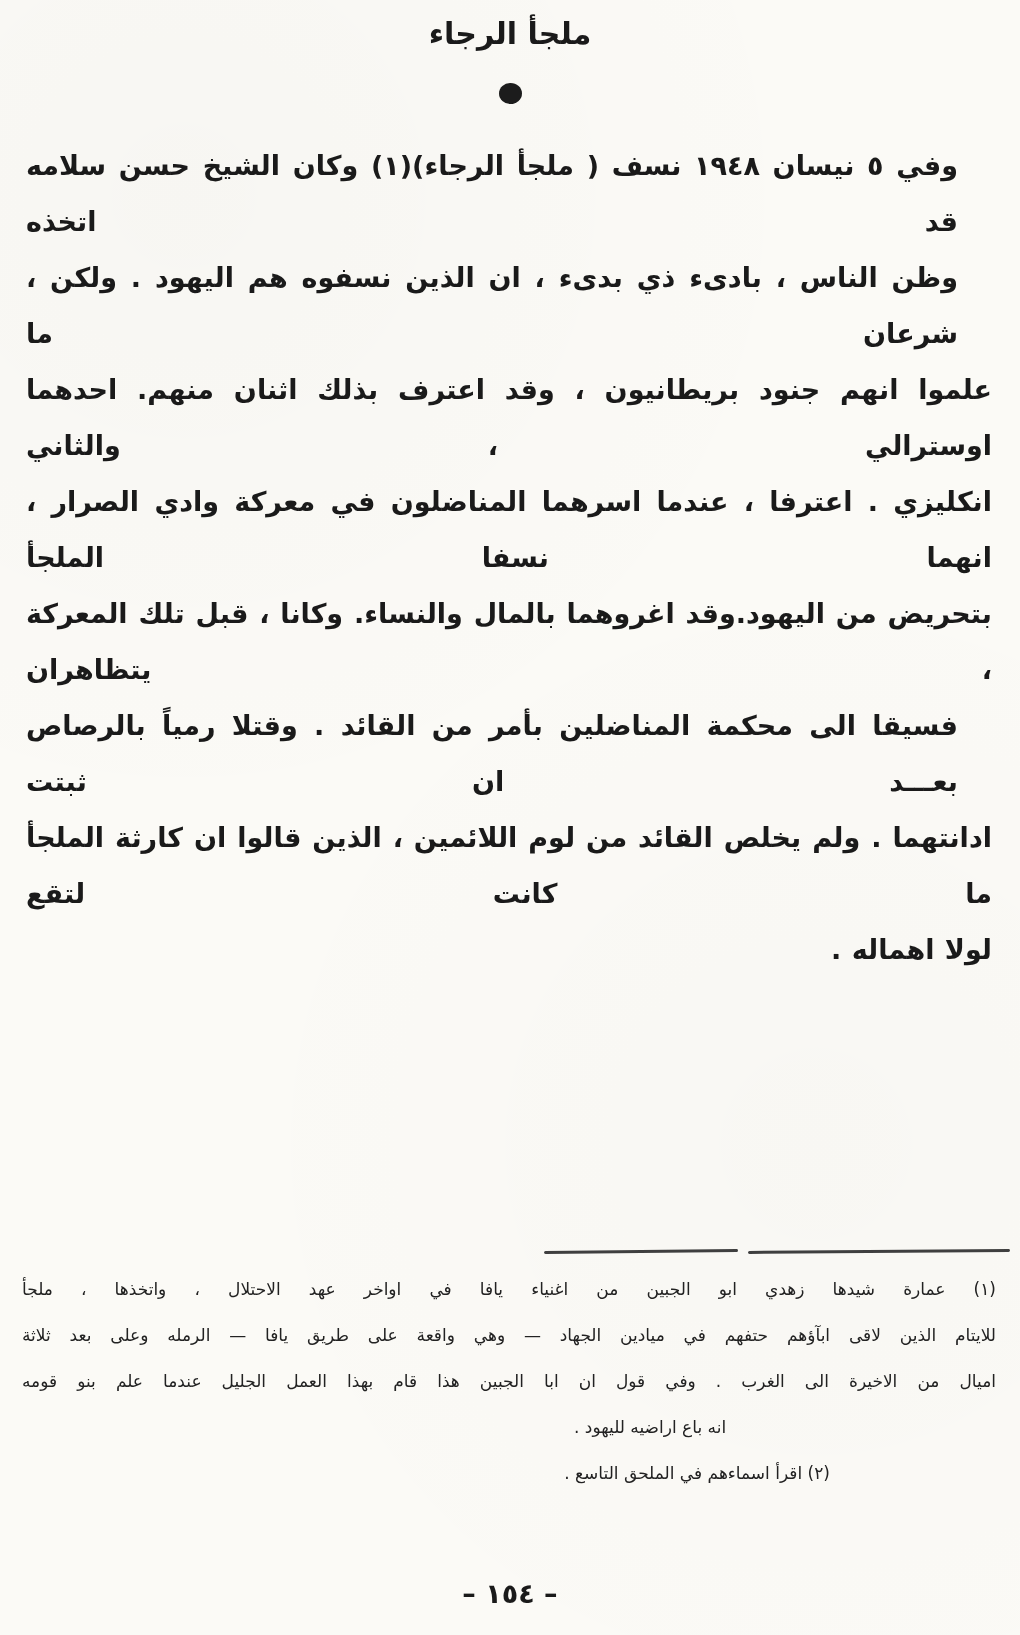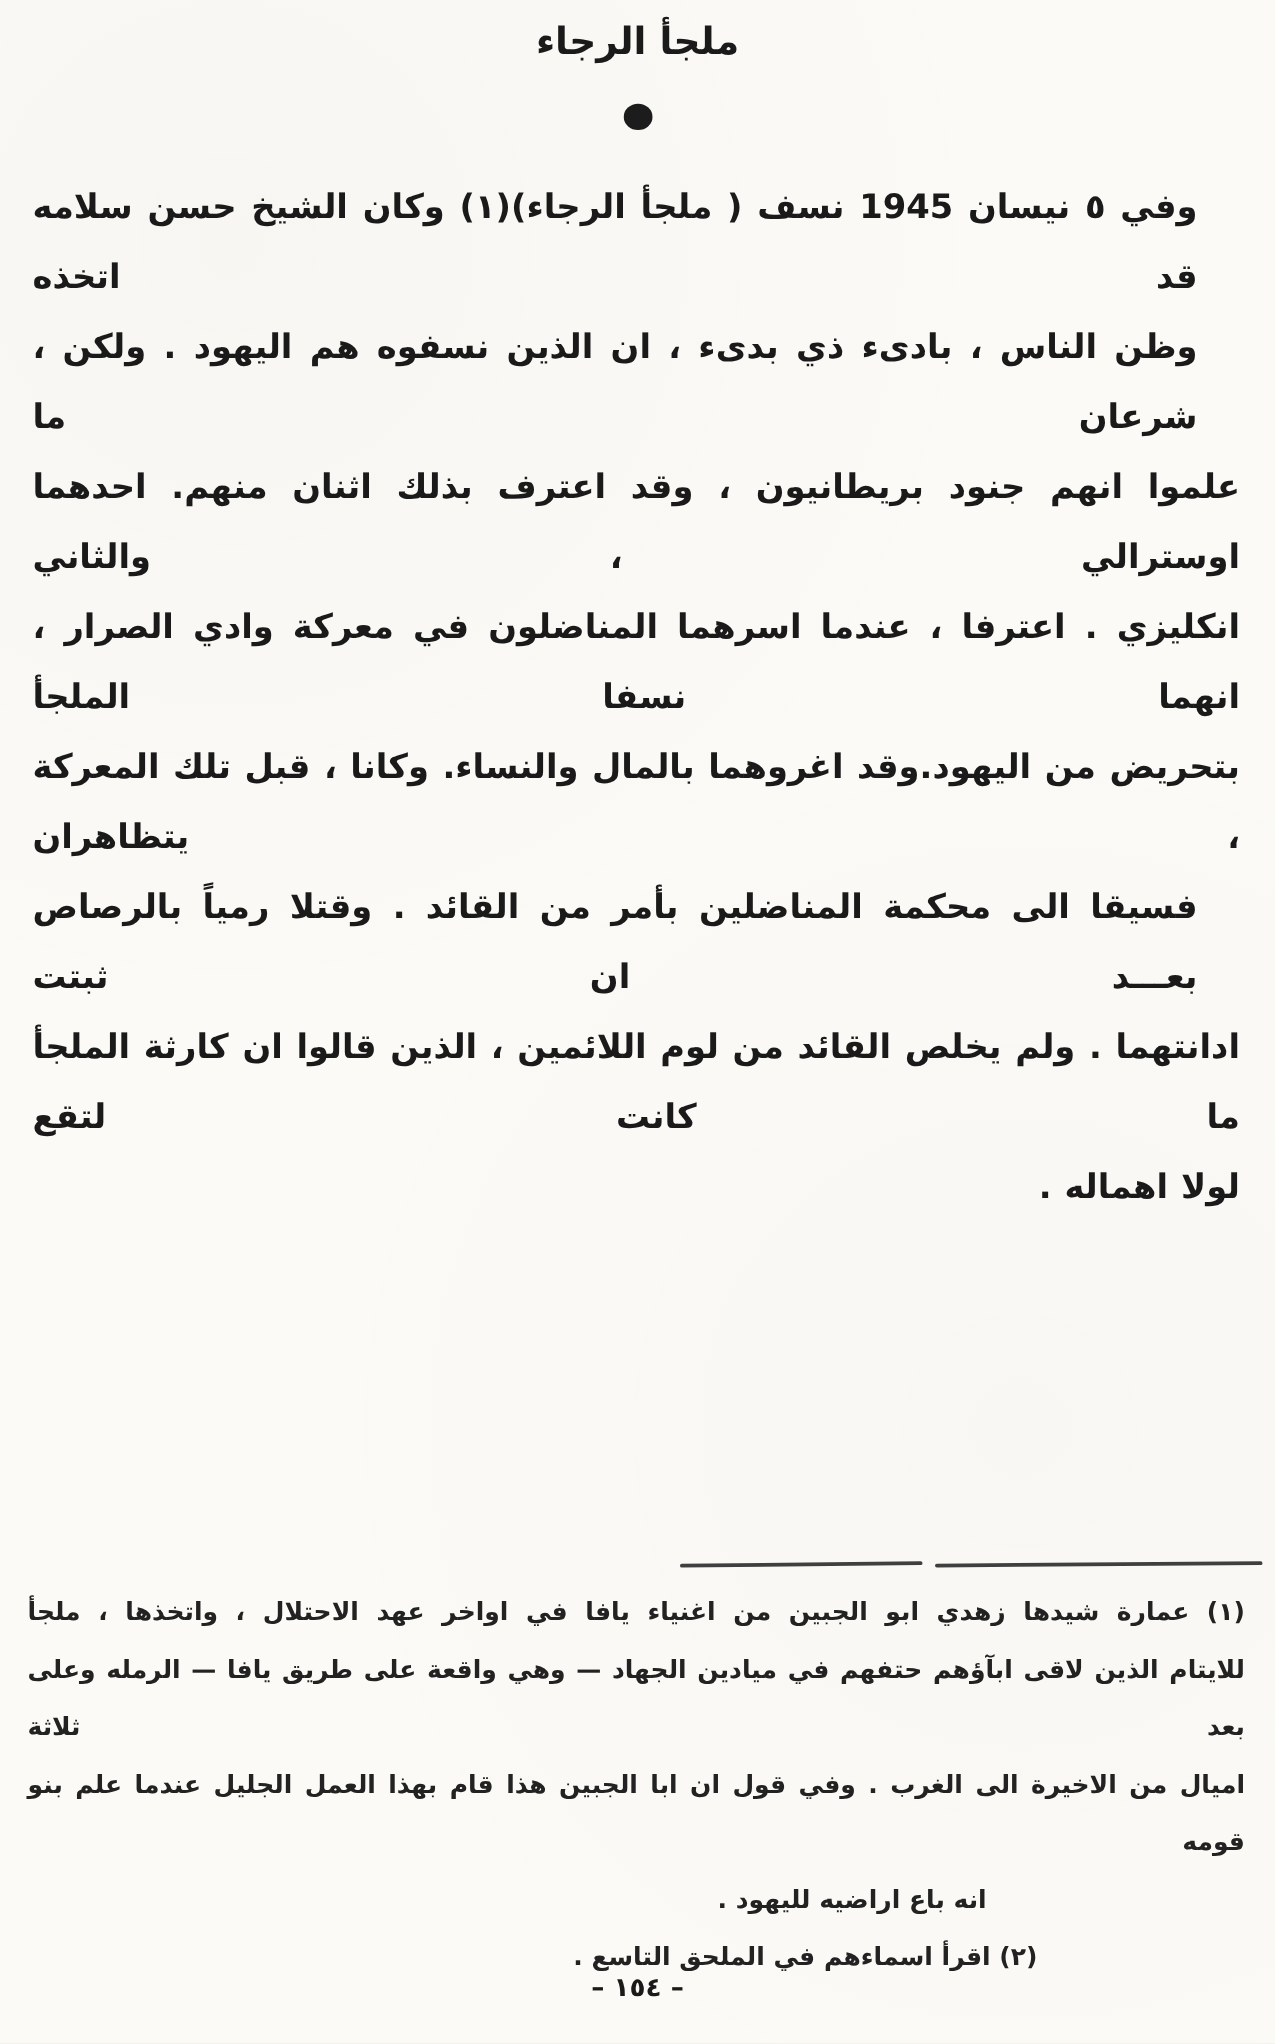--- a/index.html
+++ b/index.html
@@ -66,22 +66,22 @@
   }
   .fn-sep .seg { height: 3px; background: #3f3f3f; border-radius: 2px; }
   .fn-sep .seg-a { width: 262px; transform: rotate(-0.4deg); }
   .fn-sep .seg-b { width: 194px; transform: rotate(-0.6deg); }
   .footnotes {
     position: absolute;
     top: 1266px;
     right: 0;
     left: 0;
     padding: 0 24px 0 22px;
-    font-size: 20px;
-    font-weight: 700;
+    font-size: 17px;
+    font-weight: 400;
     line-height: 46px;
     color: #222;
   }
   .fn-line-left {
     text-align: left;
     text-align-last: left;
     padding-left: 552px;
     white-space: nowrap;
   }
   .fn2-line {
@@ -89,38 +89,38 @@
     text-align-last: right;
     padding-right: 166px;
     white-space: nowrap;
   }
   .page-number {
     position: absolute;
     top: 1578px;
     left: 0;
     right: 0;
     text-align: center;
-    font-size: 21px;
+    font-size: 27px;
     font-weight: 700;
     letter-spacing: 2px;
   }
 </style>
 </head>
 <body>
 
 <div class="page">
 
   <h1 class="title">ملجأ الرجاء</h1>
 
   <div class="bullet"></div>
 
   <div class="body-text">
 
     <div class="para">
-      <div class="jline justified indent">وفي ٥ نيسان 1945  نسف ( ملجأ الرجاء)(١) وكان الشيخ حسن سلامه قد اتخذه</div>
+      <div class="jline justified indent">وفي ٥ نيسان ١٩٤٨  نسف ( ملجأ الرجاء)(١) وكان الشيخ حسن سلامه قد اتخذه</div>
     </div>
 
     <div class="para">
       <div class="jline justified indent">وظن الناس ، بادىء ذي بدىء ، ان الذين  نسفوه هم اليهود . ولكن ، شرعان ما</div>
       <div class="jline justified">علموا انهم جنود بريطانيون ، وقد اعترف بذلك اثنان منهم. احدهما اوسترالي ، والثاني</div>
       <div class="jline justified">انكليزي . اعترفا ، عندما اسرهما المناضلون في معركة وادي الصرار ، انهما نسفا الملجأ</div>
       <div class="jline justified">بتحريض من اليهود.وقد اغروهما بالمال والنساء. وكانا ، قبل تلك المعركة ، يتظاهران</div>
     </div>
 
     <div class="para">

